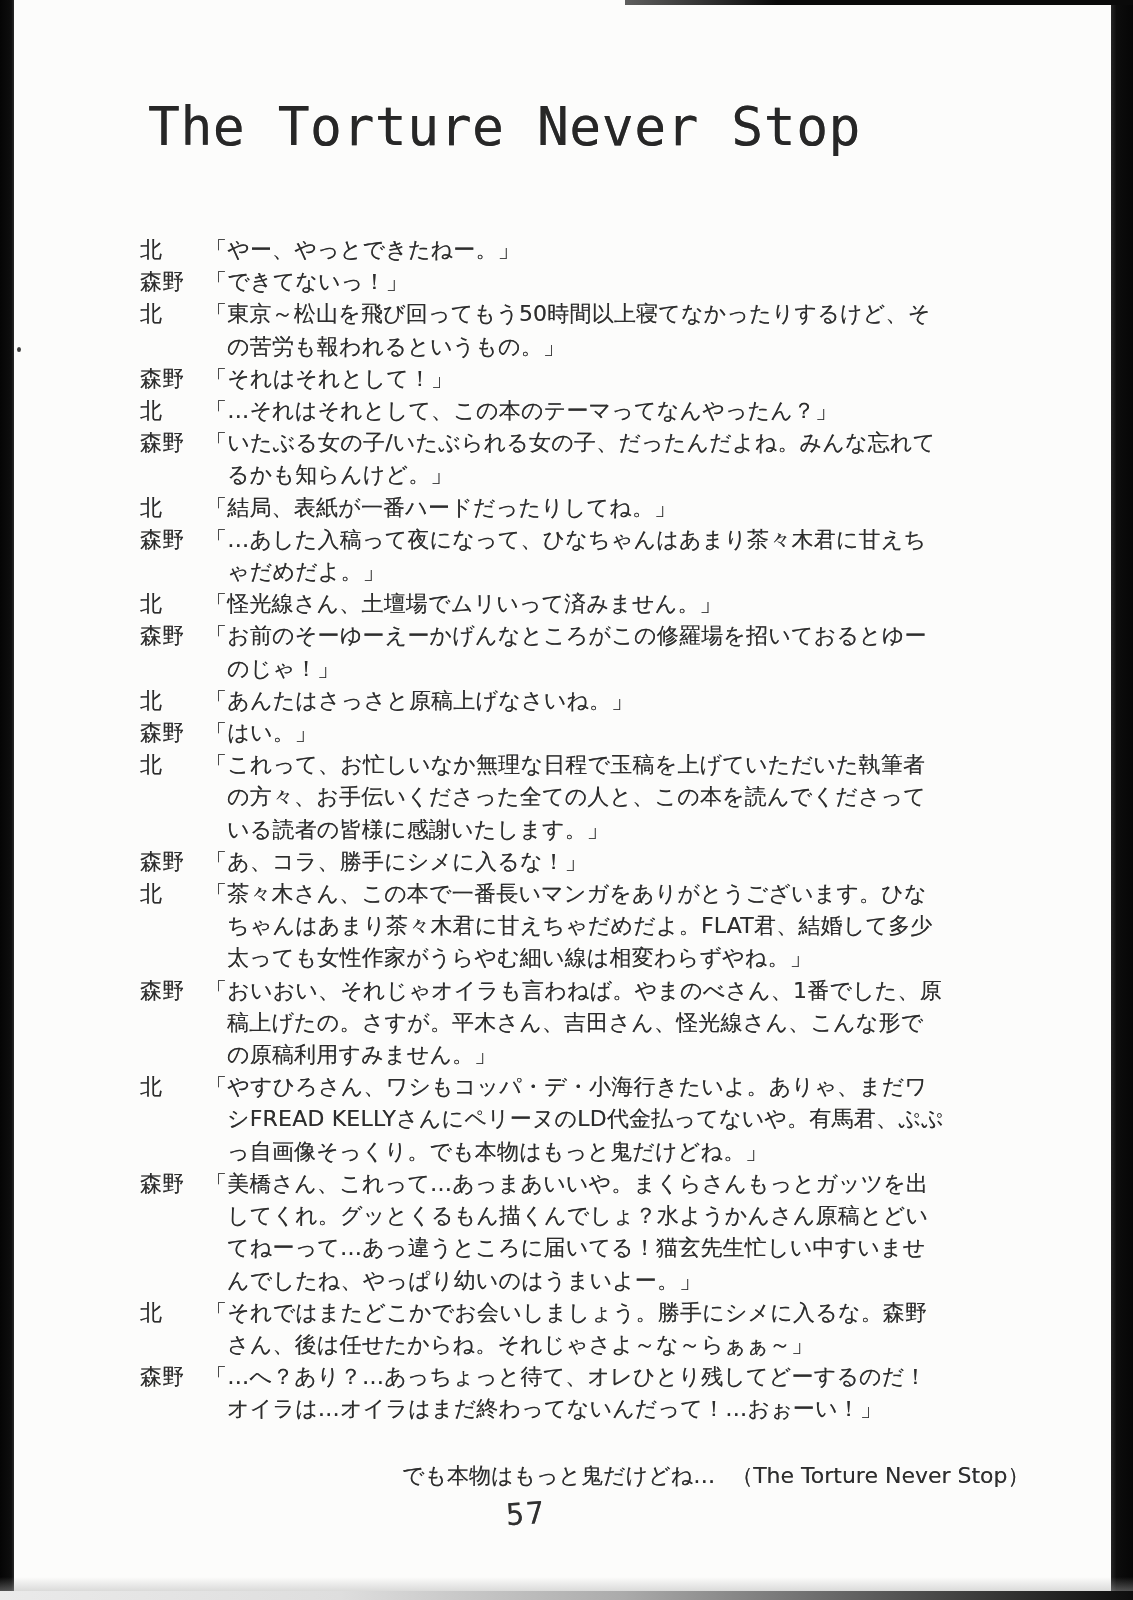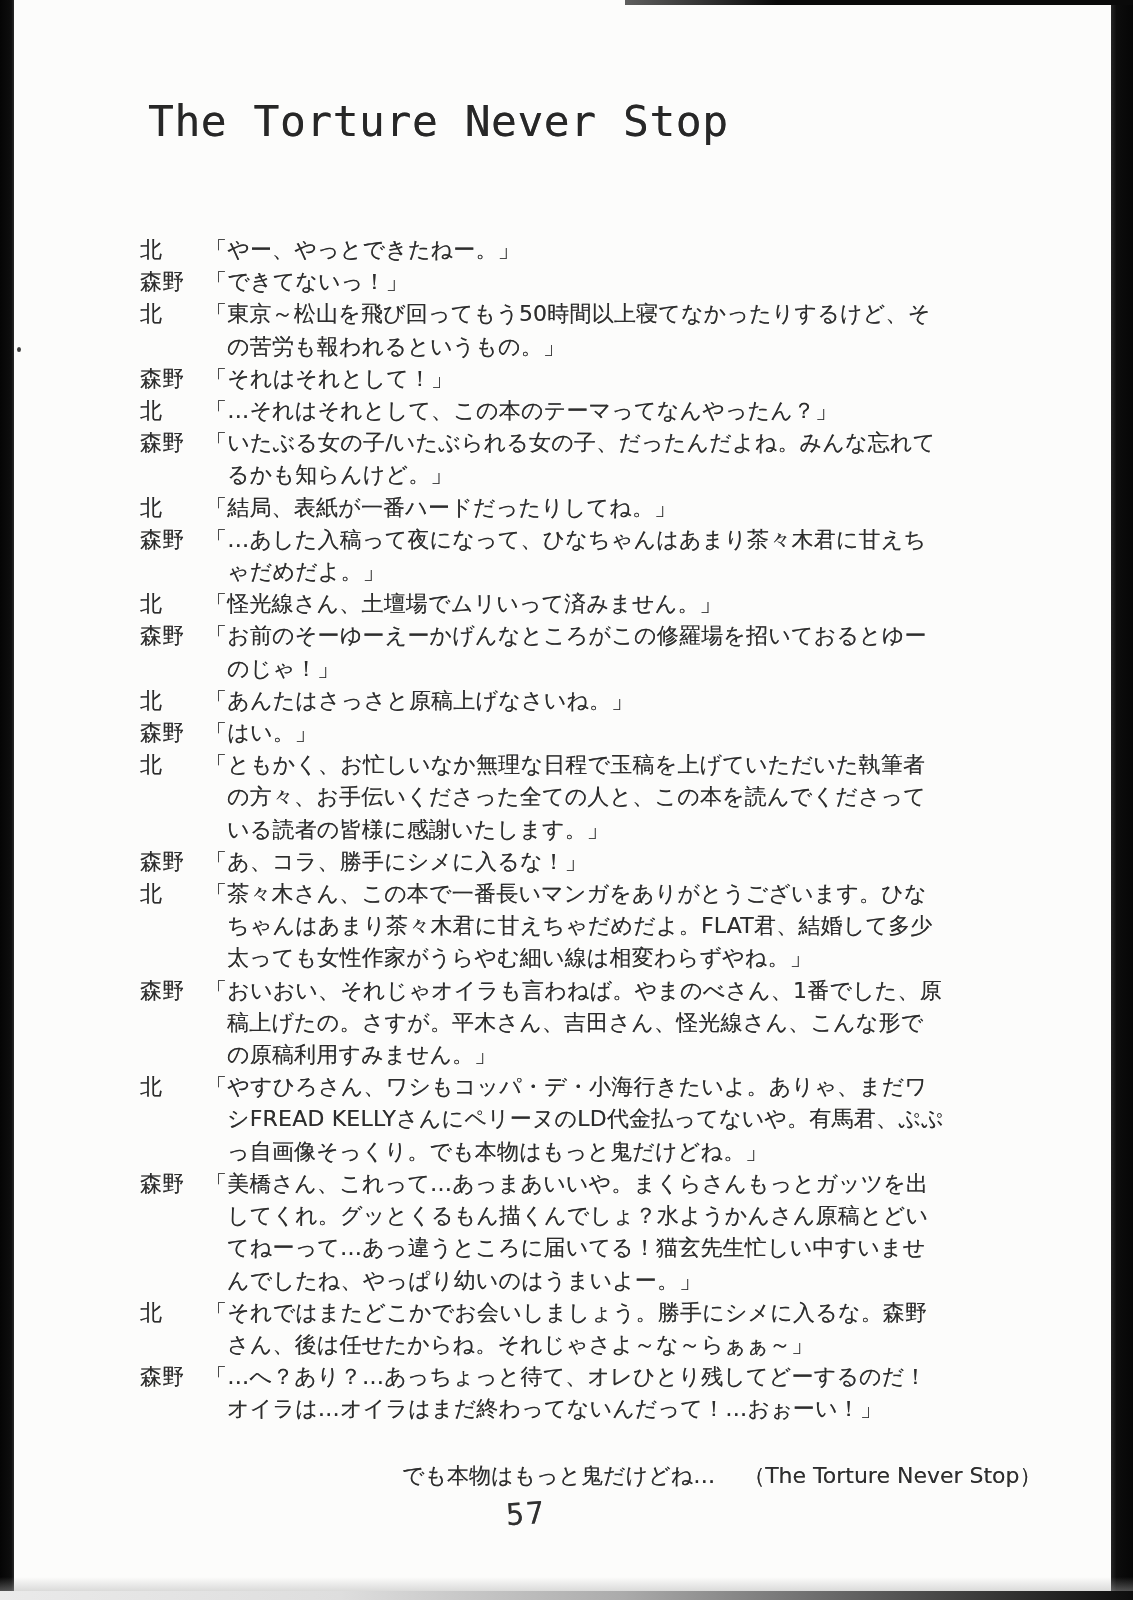--- a/index.html
+++ b/index.html
@@ -42,21 +42,21 @@
     background: #3d3d3d; border-radius: 50%;
   }
   
   .title {
     position: absolute;
     left: 148px;
     top: 96px;
     margin: 0;
     font-family: "DejaVu Sans Mono", monospace;
     font-weight: normal;
-    font-size: 43px;
+    font-size: 53px;
     letter-spacing: 0.5px;
     white-space: nowrap;
     color: #272727;
     text-shadow: 0 0 0.6px rgba(30,30,30,0.65);
   }
   
   .dialogue {
     position: absolute;
     left: 140px;
     top: 234px;
@@ -78,21 +78,21 @@
   
   .footer {
     position: absolute;
     left: 402px;
     top: 1461px;
     font-size: 22px;
     white-space: nowrap;
     color: #2d2d2d;
     text-shadow: 0 0 0.5px rgba(40,40,40,0.55);
   }
-  .footer .en { margin-left: 28px; }
+  .footer .en { margin-left: 16px; }
   .page-number {
     position: absolute;
     left: 506px;
     top: 1496px;
     font-family: "DejaVu Sans Mono", monospace;
     font-size: 30px;
     letter-spacing: 2px;
     color: #303030;
     transform: rotate(-4deg);
     text-shadow: 0 0 0.6px rgba(40,40,40,0.6);
@@ -167,21 +167,21 @@
     <span class="line">「あんたはさっさと原稿上げなさいね。」</span>
   </div>
 
   <div class="row">
     <span class="speaker">森野</span>
     <span class="line">「はい。」</span>
   </div>
 
   <div class="row">
     <span class="speaker">北</span>
-    <span class="line">「ともかく、お忙しいなか無理な日程で玉稿を上げていただいた執筆者の方々、お手伝いくださった全ての人と、この本を読んでくださっている読者の皆様に感謝いたします。」</span>
+    <span class="line">「これって、お忙しいなか無理な日程で玉稿を上げていただいた執筆者の方々、お手伝いくださった全ての人と、この本を読んでくださっている読者の皆様に感謝いたします。」</span>
   </div>
 
   <div class="row">
     <span class="speaker">森野</span>
     <span class="line">「あ、コラ、勝手にシメに入るな！」</span>
   </div>
 
   <div class="row">
     <span class="speaker">北</span>
     <span class="line">「茶々木さん、この本で一番長いマンガをありがとうございます。ひなちゃんはあまり茶々木君に甘えちゃだめだよ。FLAT君、結婚して多少太っても女性作家がうらやむ細い線は相変わらずやね。」</span>

